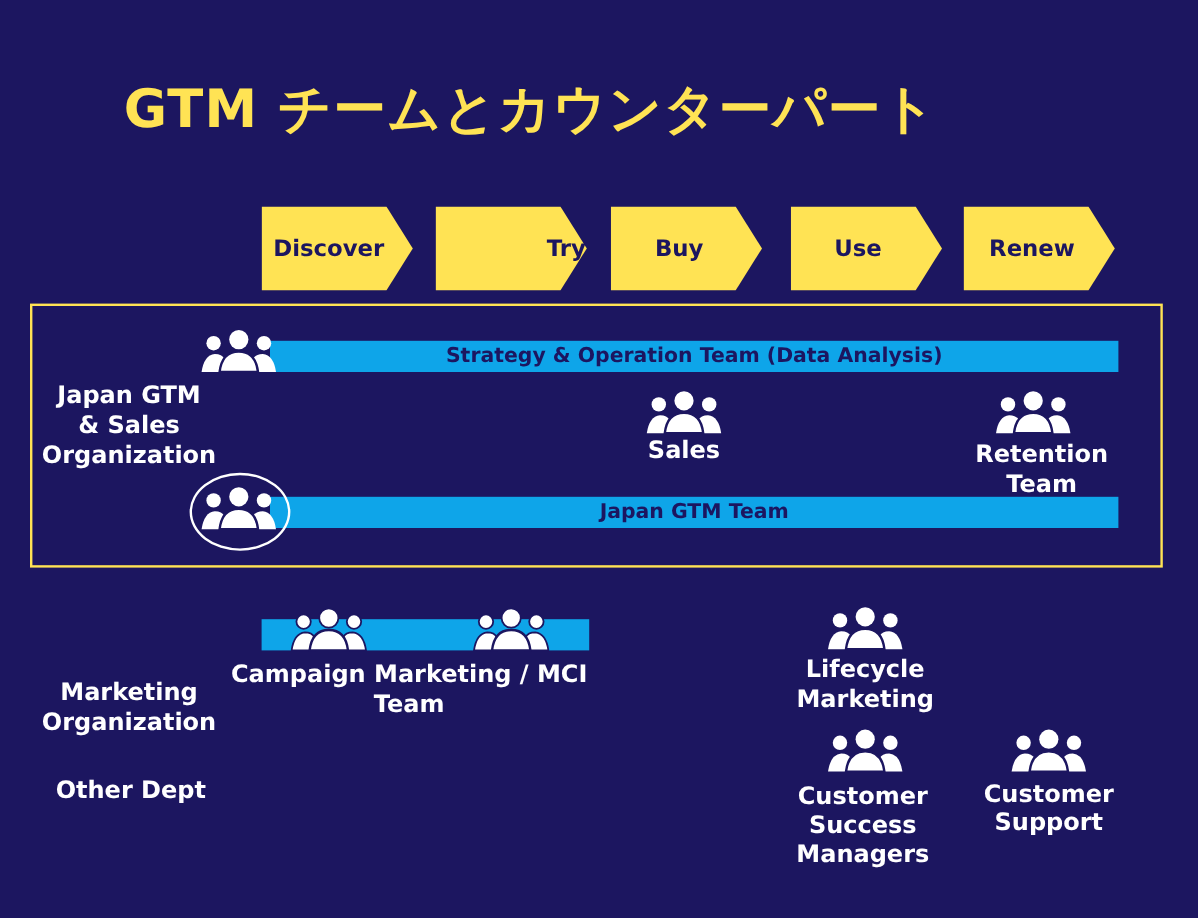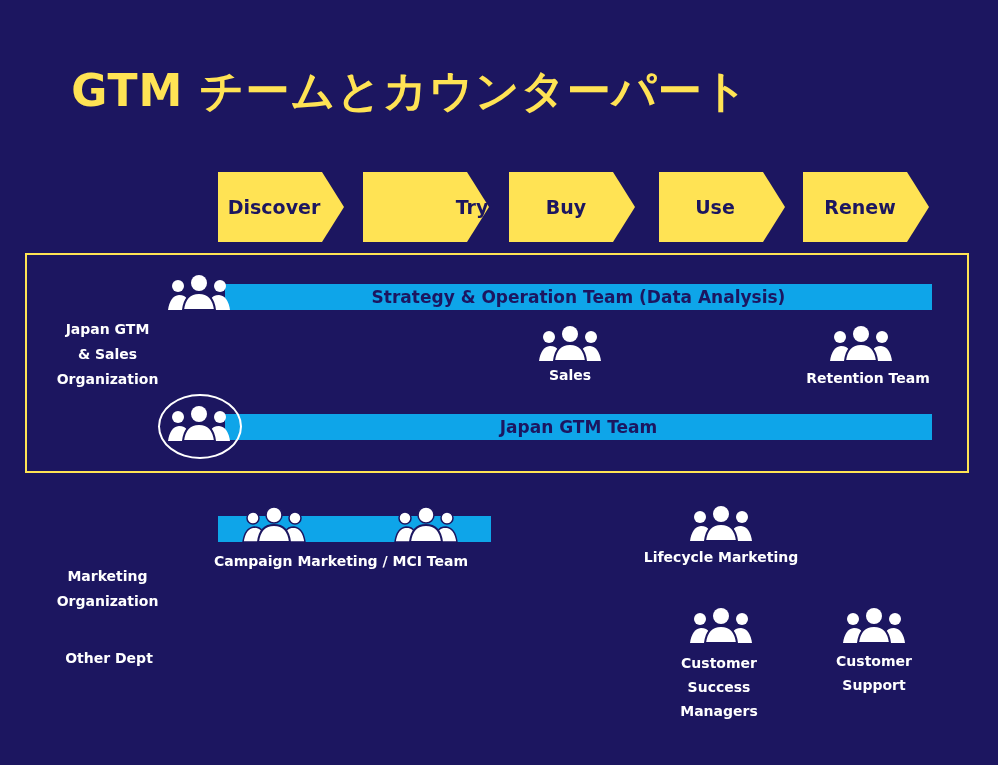--- a/index.html
+++ b/index.html
@@ -5,38 +5,38 @@
   html, body { margin:0; padding:0; }
   body {
     width:998px; height:765px; overflow:hidden;
     background:#1c1660;
     font-family:"DejaVu Sans", sans-serif;
     position:relative;
   }
   .abs { position:absolute; }
   .title {
     left:0; width:820px; top:62px; text-align:center;
-    color:#ffe354; font-size:44px; font-weight:bold; letter-spacing:1px;
+    color:#ffe354; font-size:44px; font-weight:bold; letter-spacing:1px;padding-left:32px;
   }
   .stage { top:172px; height:80px; }
   .stage svg { position:absolute; left:0; top:0; }
   .stage span {
     position:absolute; top:0; height:70px; line-height:70px;
     color:#1c1660; font-size:19px; font-weight:bold; text-align:center;
   }
   .org-box {
     left:25px; top:253px; width:944px; height:220px;
     border:2px solid #ffe354; box-sizing:border-box;
   }
   .bar {
     background:#0ea5e9; color:#1c1660; font-weight:bold; font-size:17px;
     text-align:center; box-sizing:border-box;
   }
   .label {
-    color:#ffffff; font-weight:bold; font-size:14px; text-align:center; line-height:25px;
+    color:#ffffff; font-weight:bold; font-size:20px; text-align:center; line-height:25px;
   }
   .icon svg { display:block; }
   .circle {
     border:2px solid #ffffff; border-radius:50%; box-sizing:border-box;
   }
 </style>
 </head>
 <body>
 
 <div class="abs title">GTM チームとカウンターパート</div>

